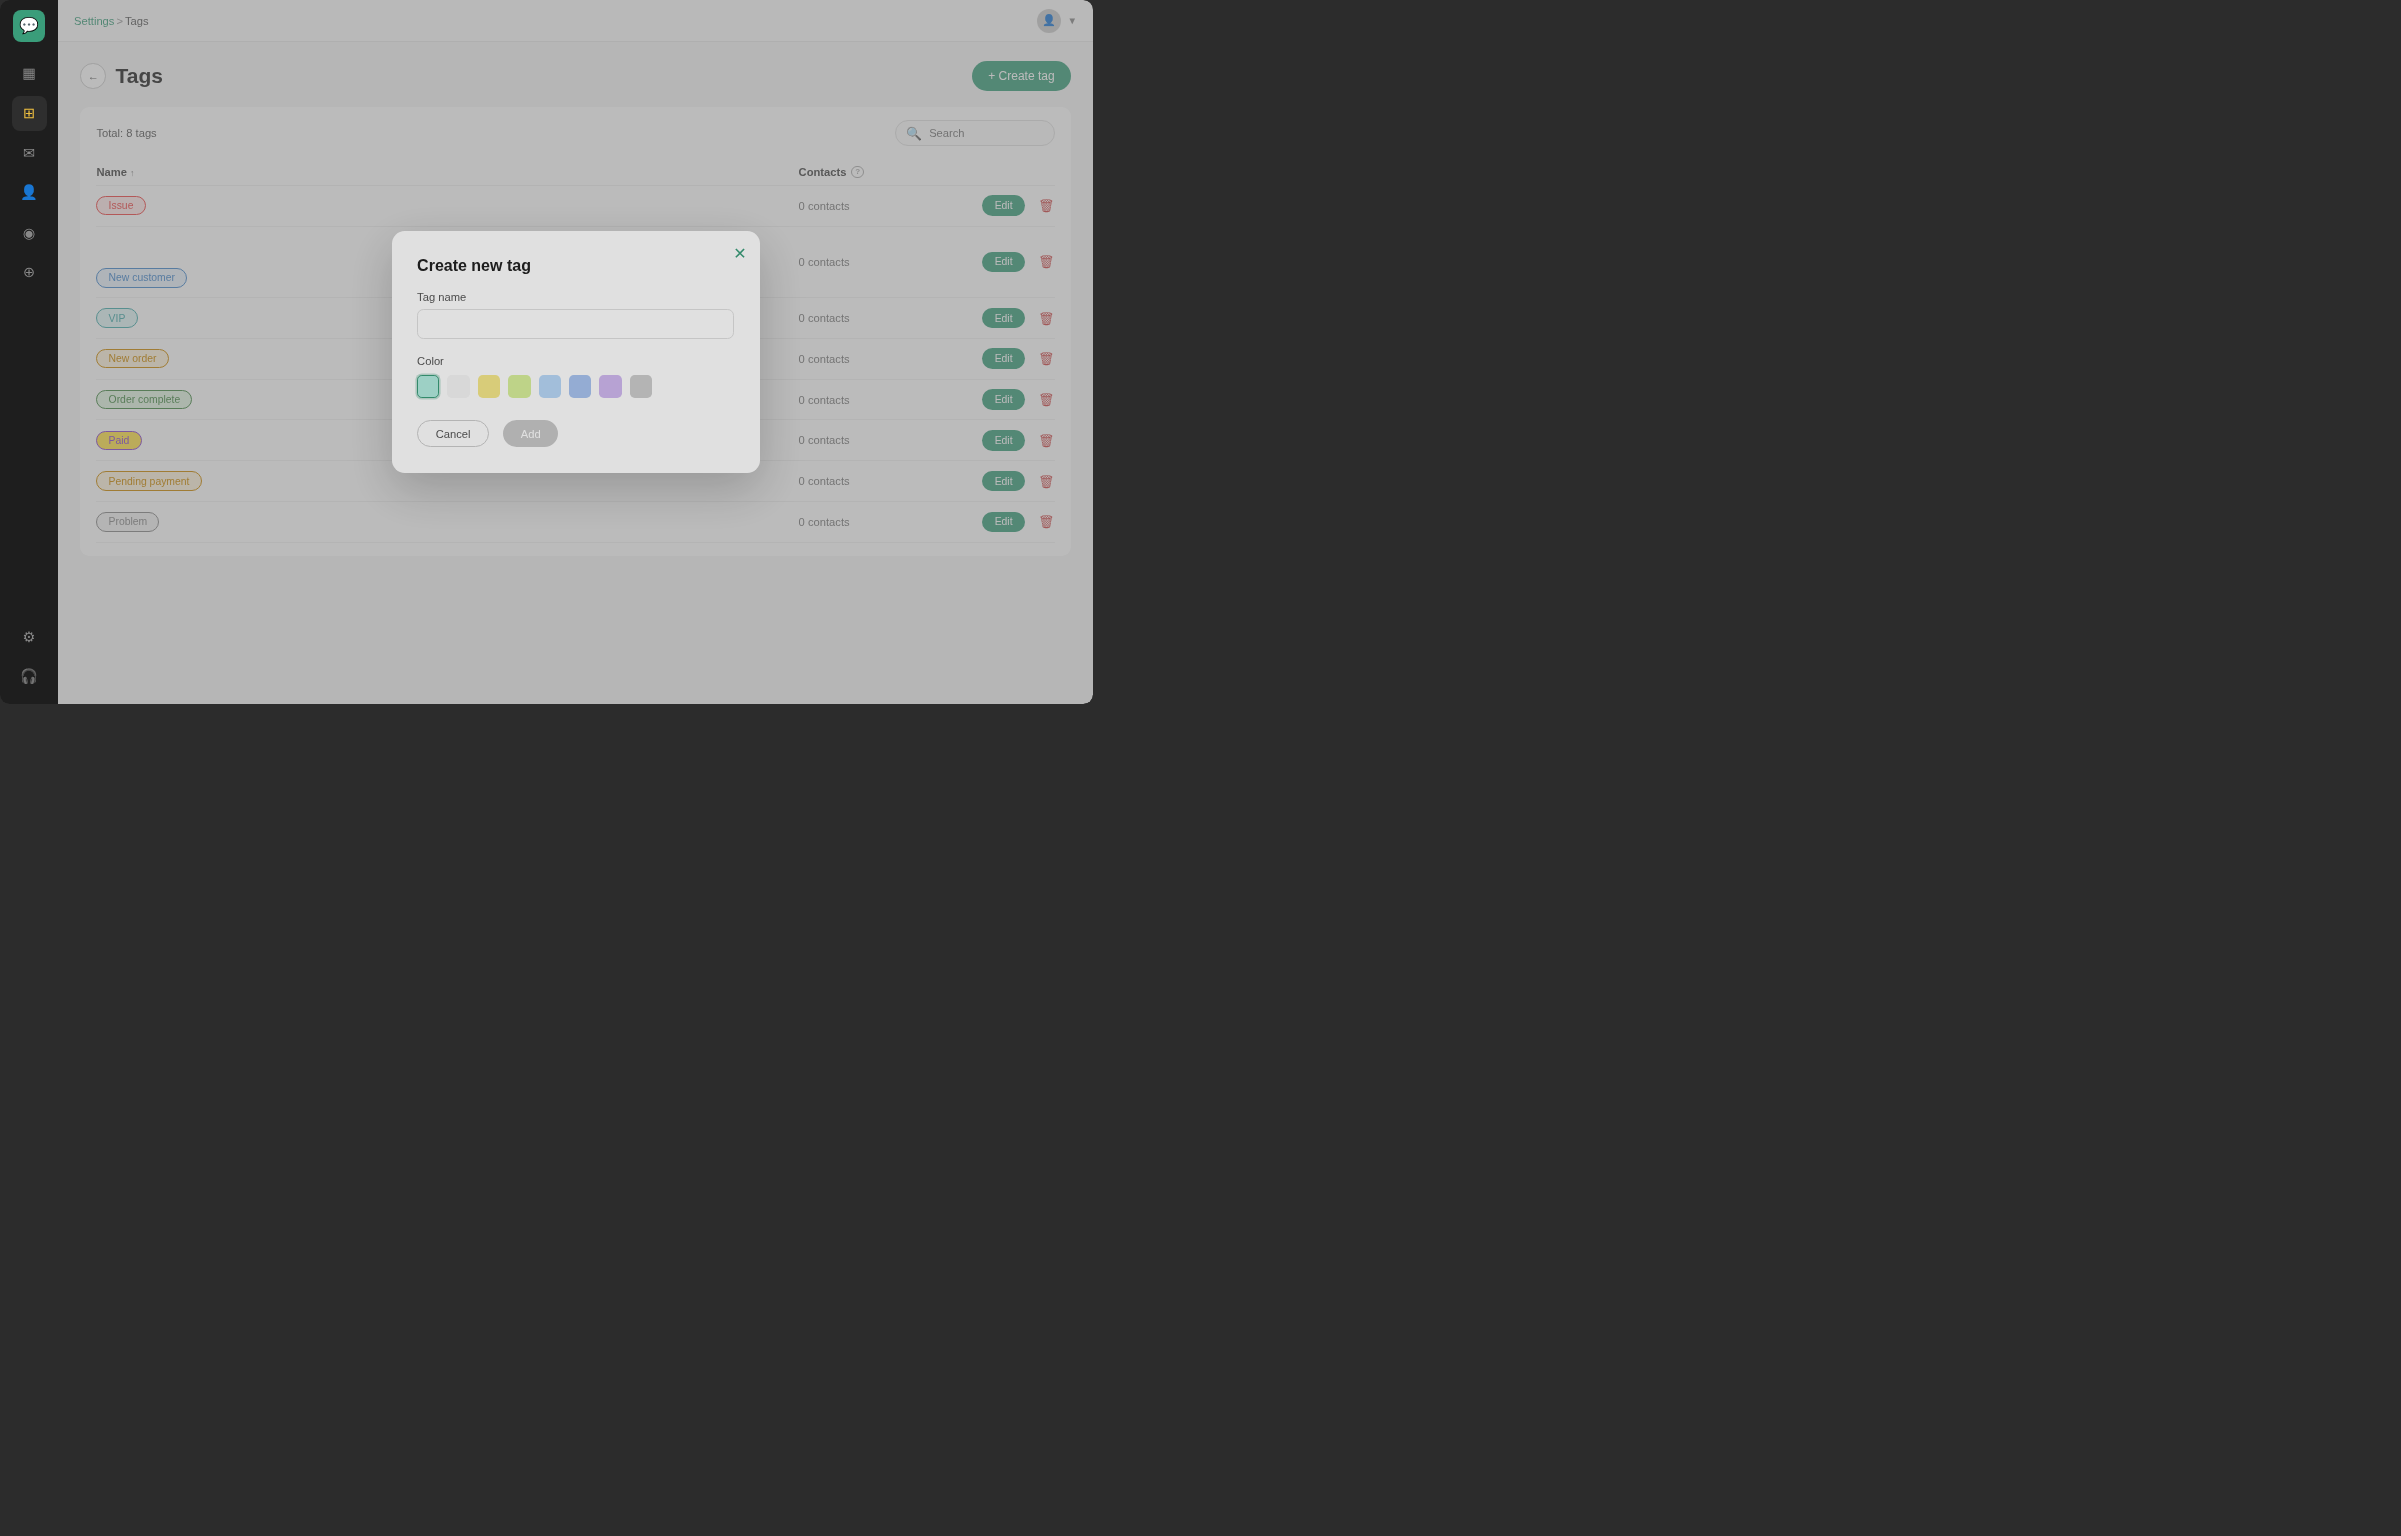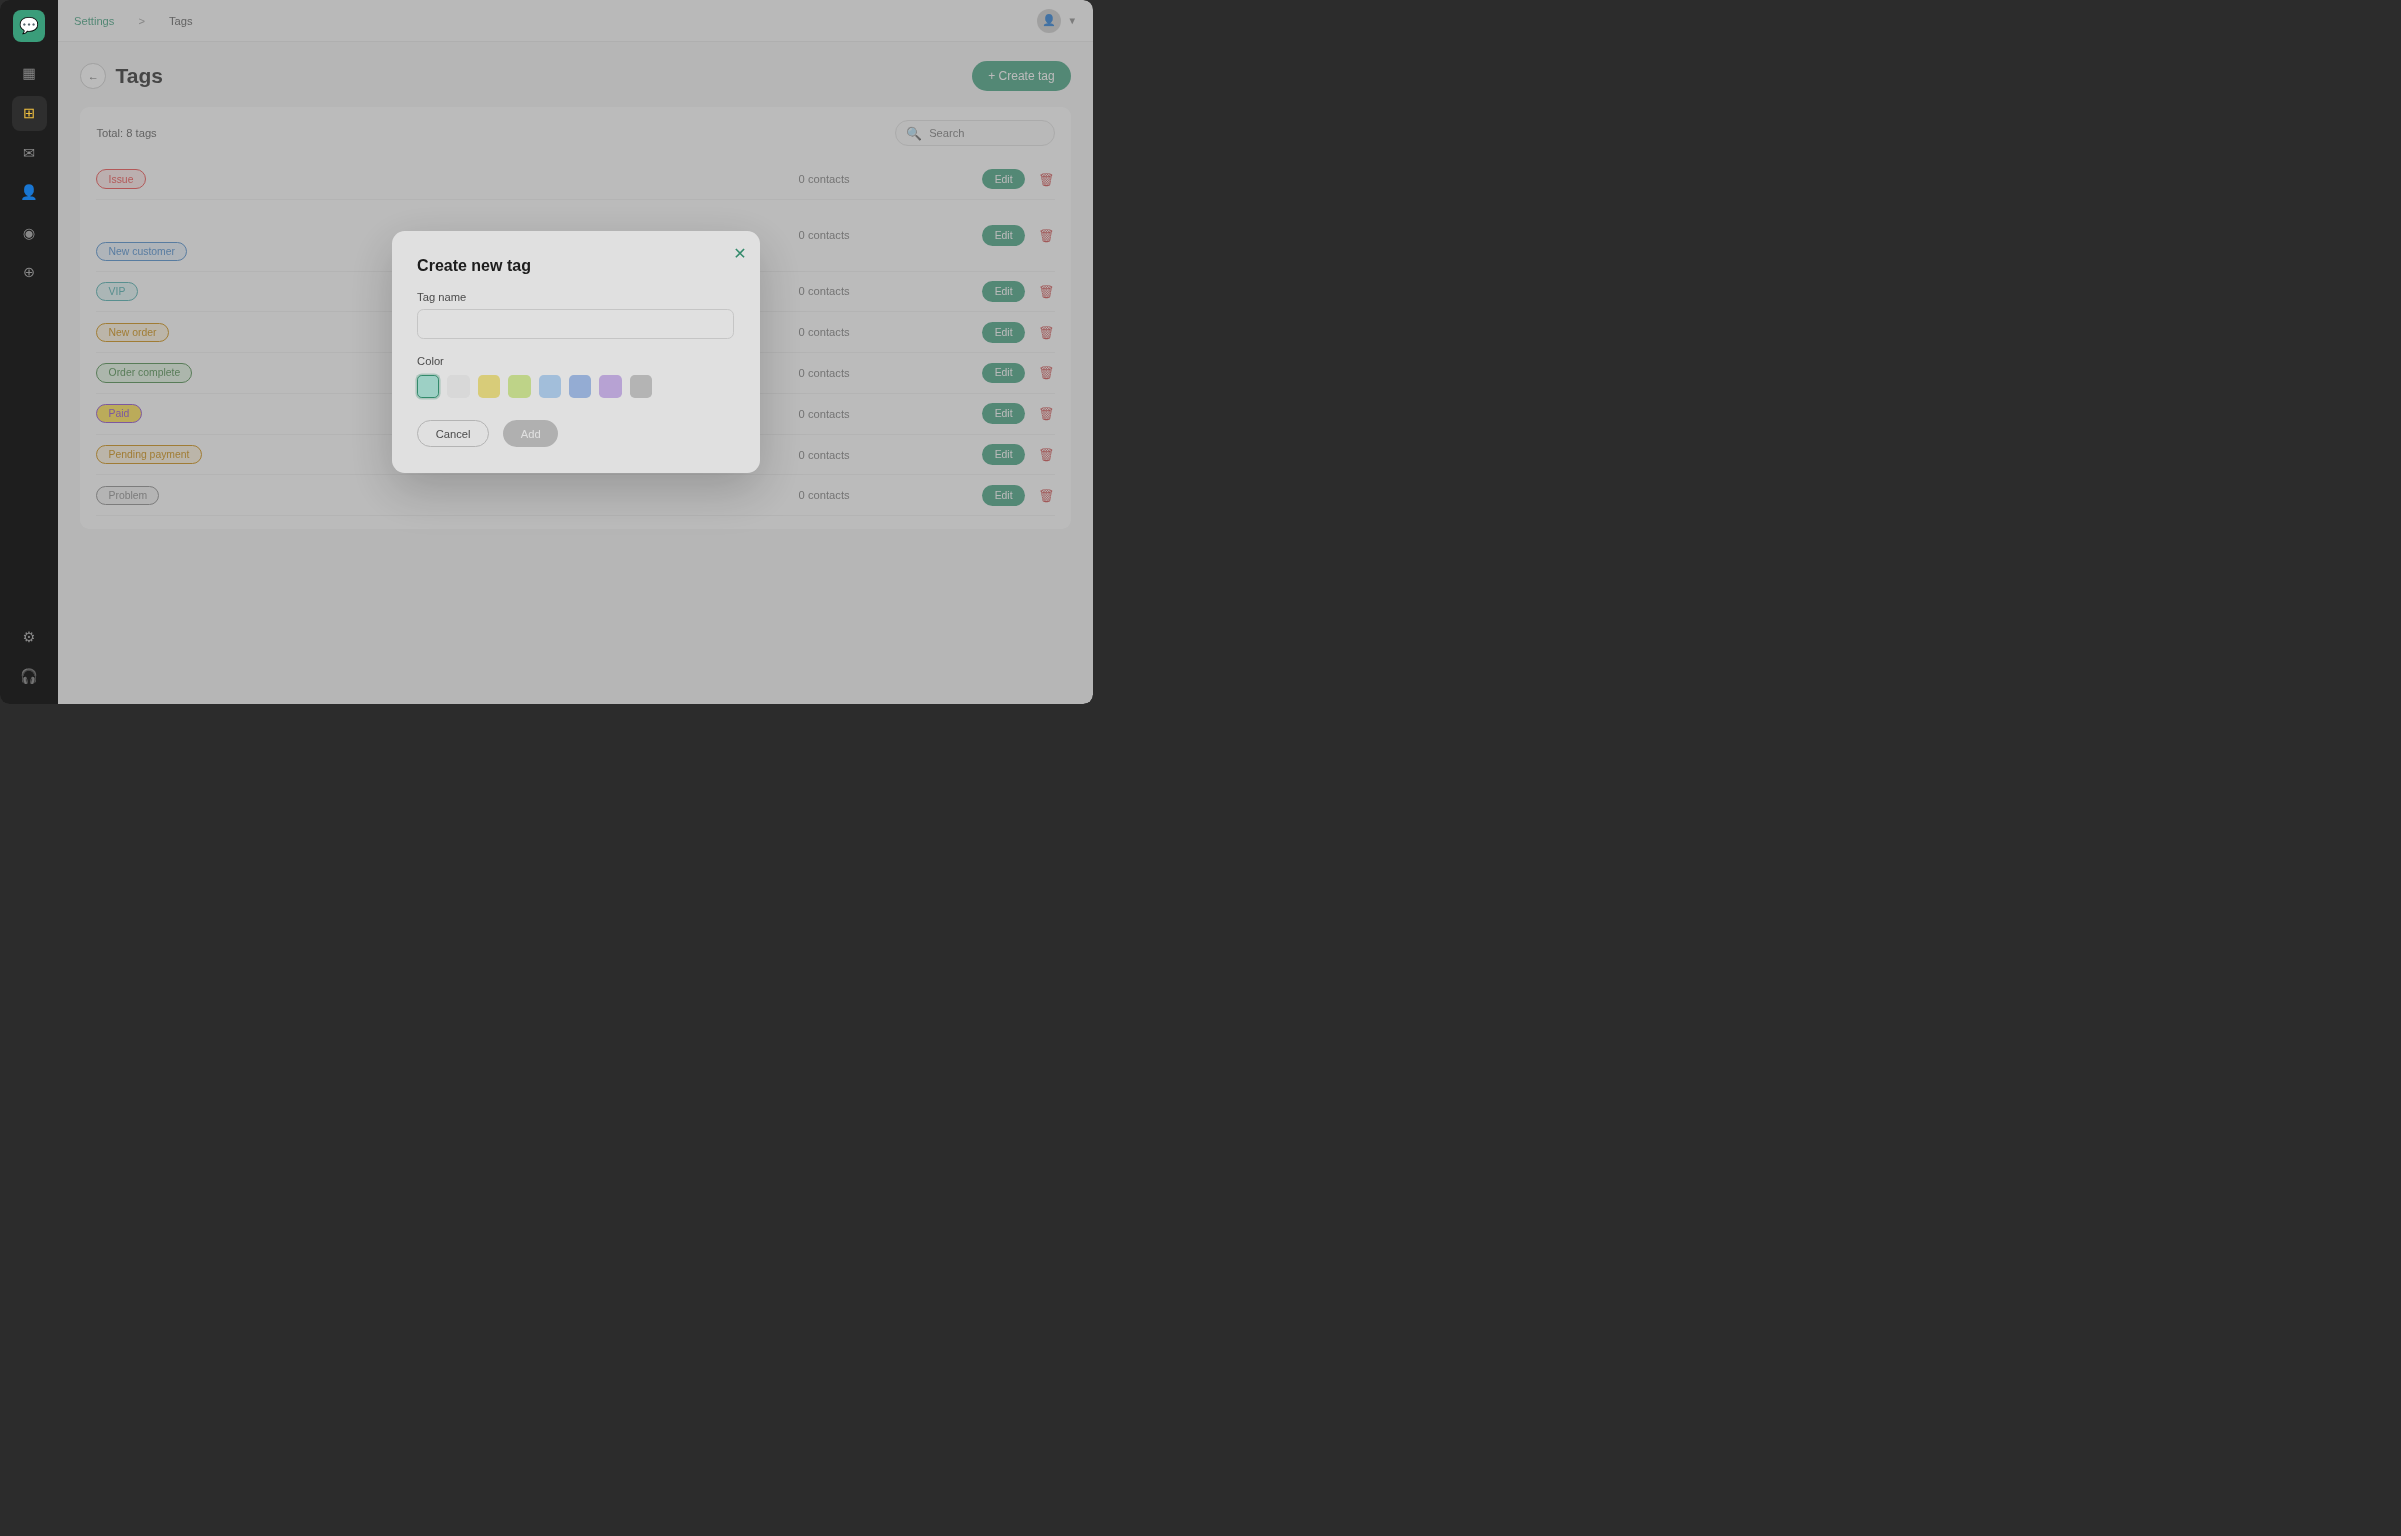--- a/index.html
+++ b/index.html
@@ -86,21 +86,21 @@
       border-bottom: 0.8px solid #e8e8e8;
       display: flex;
       align-items: center;
       padding: 0 16px;
       justify-content: space-between;
     }
 
     .breadcrumb {
       display: flex;
       align-items: flex-start;
-      gap: 24px;
+      gap: 2px;
       font-size: 11.2px;
     }
 
     .breadcrumb-settings {
       color: #3a9d7a;
       cursor: pointer;
     }
 
     .breadcrumb-sep {
       color: #999;
@@ -469,20 +469,31 @@
 
       <div class="table-container">
         <div class="table-toolbar">
           <span class="total-label">Total: 8 tags</span>
           <div class="search-box">
             <span style="color:#aaa;">🔍</span>
             <input type="text" placeholder="Search" style="">
           </div>
         </div>
 
+        <div class="table-head">
+          <div class="col-name">
+            <span>Name</span>
+            <span class="sort-arrow"> ↑</span>
+          </div>
+          <div class="col-contacts">
+            <span>Contacts</span>
+            <span class="info-icon">?</span>
+          </div>
+          <div class="col-actions"></div>
+        </div>
 
         <div id="table-body">
             <div class="table-row">
     <div class="col-name">
       <span class="tag-badge" style="color:#ee4444; background:#fde8e8; border-color:#ee4444;">
         Issue
       </span>
     </div>
     <div class="contacts-count">0 contacts</div>
     <div class="row-actions">

